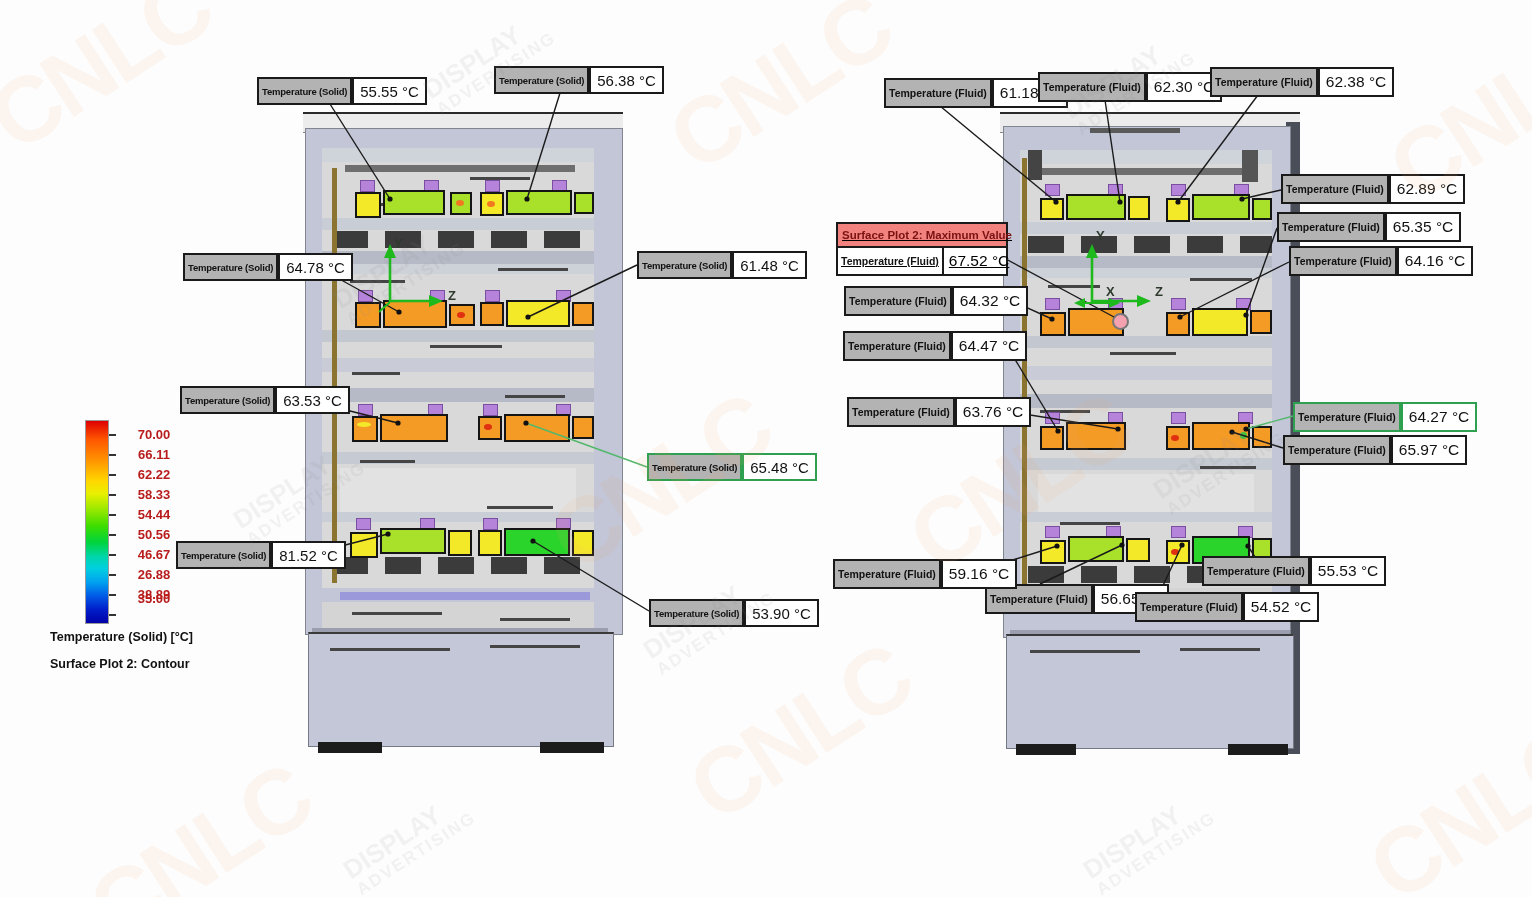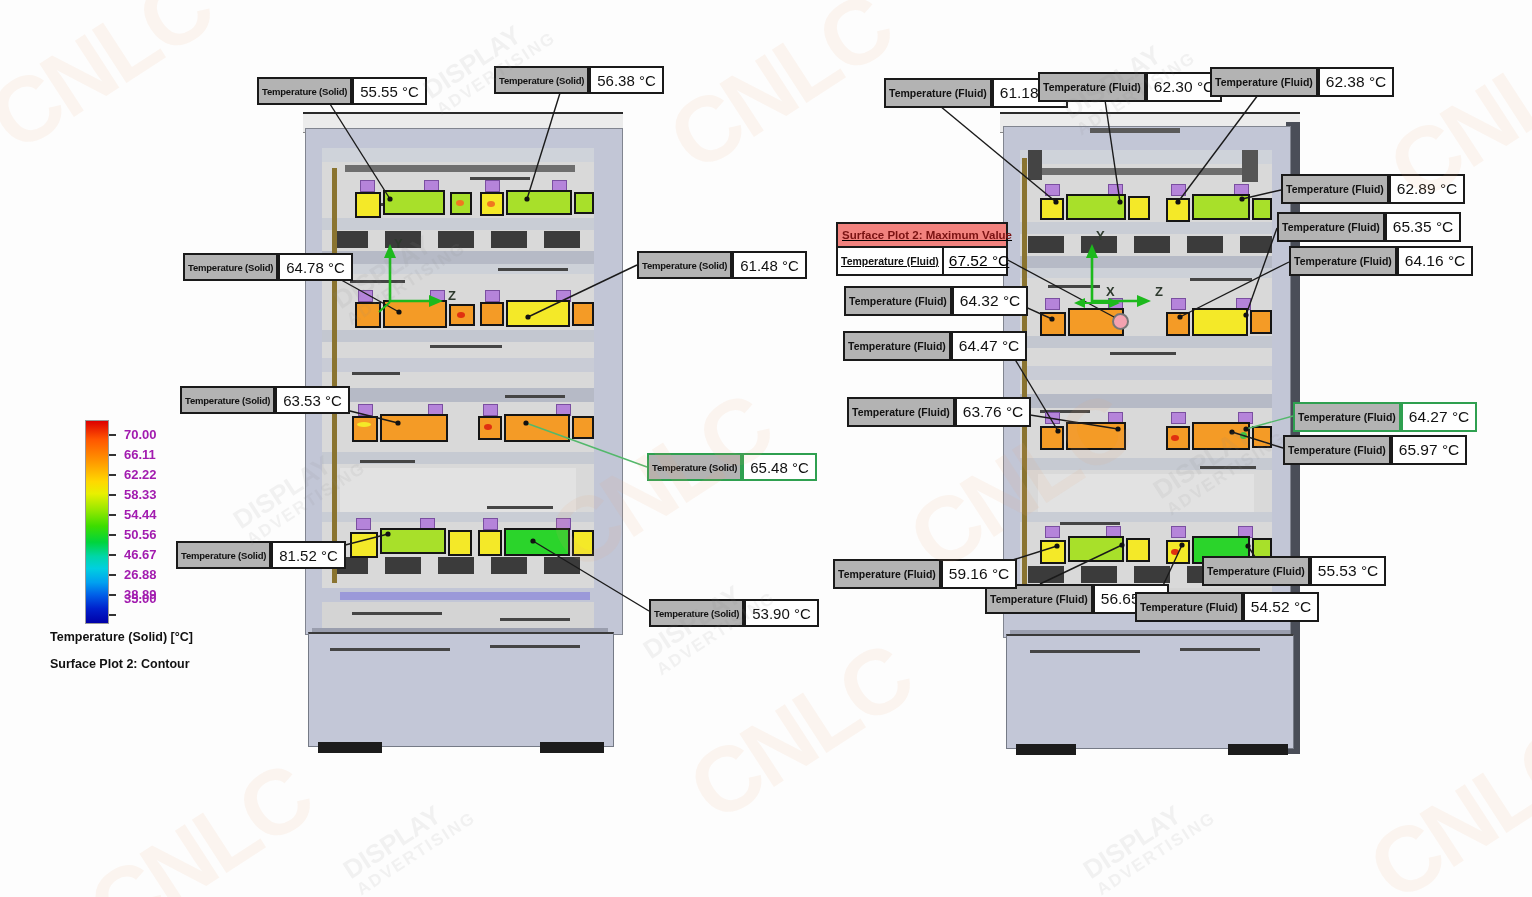--- a/index.html
+++ b/index.html
@@ -11,21 +11,21 @@
   .wm{position:absolute; transform:rotate(-33deg); pointer-events:none; z-index:40; white-space:nowrap;}
   .wm-brand{font-size:92px; font-weight:bold; color:rgba(238,170,120,0.10); letter-spacing:-4px;}
   .wm-text{font-size:26px; font-weight:bold; color:rgba(140,140,140,0.10); line-height:1.05; text-align:left;}
   .wm-text .l2{font-size:17px; letter-spacing:2px;}
   
   .legend-bar{position:absolute; left:85px; top:420px; width:22px; height:202px; z-index:10;
     border:1px solid #9a9a9a;
     background:linear-gradient(180deg,#dd0000 0%,#ff5500 9%,#ff9100 19%,#ffd800 30%,#e8f000 36%,
       #97e800 44%,#3ddd00 52%,#00d43c 60%,#00d6a8 67%,#00cfe0 73%,#00a0f0 80%,#0060e8 86%,#0020cc 93%,#0000a8 100%);}
   .legend-tick{position:absolute; width:7px; height:2px; background:#333; left:109px; z-index:10;}
-  .legend-label{position:absolute; left:124px; width:60px; font-size:13px; font-weight:700; color:#a21caf; z-index:10;}
+  .legend-label{position:absolute; left:124px; width:60px; font-size:13px; font-weight:700; color:#b91c1c; z-index:10;text-align:center;}
   .legend-caption{position:absolute; left:50px; font-size:12.5px; font-weight:700; color:#111; z-index:10;}
   
   .st{position:absolute;}
   .lid{background:#ececec; border-top:2px solid #2a2a2a; border-bottom:1px solid #888;}
   .frame{background:#c2c6d6; border:1px solid #818590;}
   .inner{background:#d9d9d9;}
   .band{position:absolute;}
   .vent{position:absolute; height:17px;
     background:repeating-linear-gradient(90deg,#3b3b3b 0 36px, rgba(0,0,0,0) 36px 53px);}
   .olive{background:#8a7430;}

